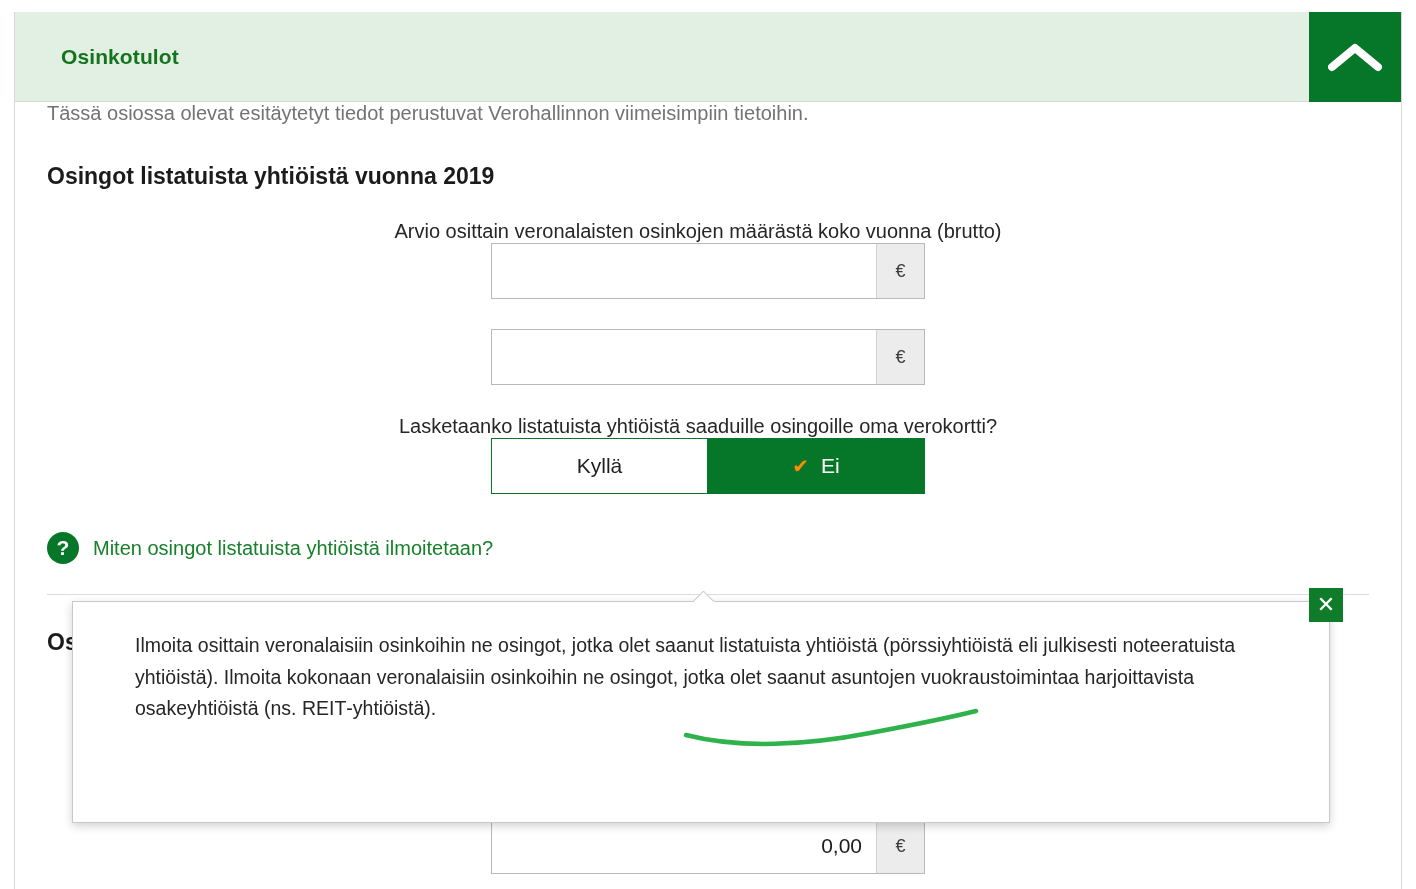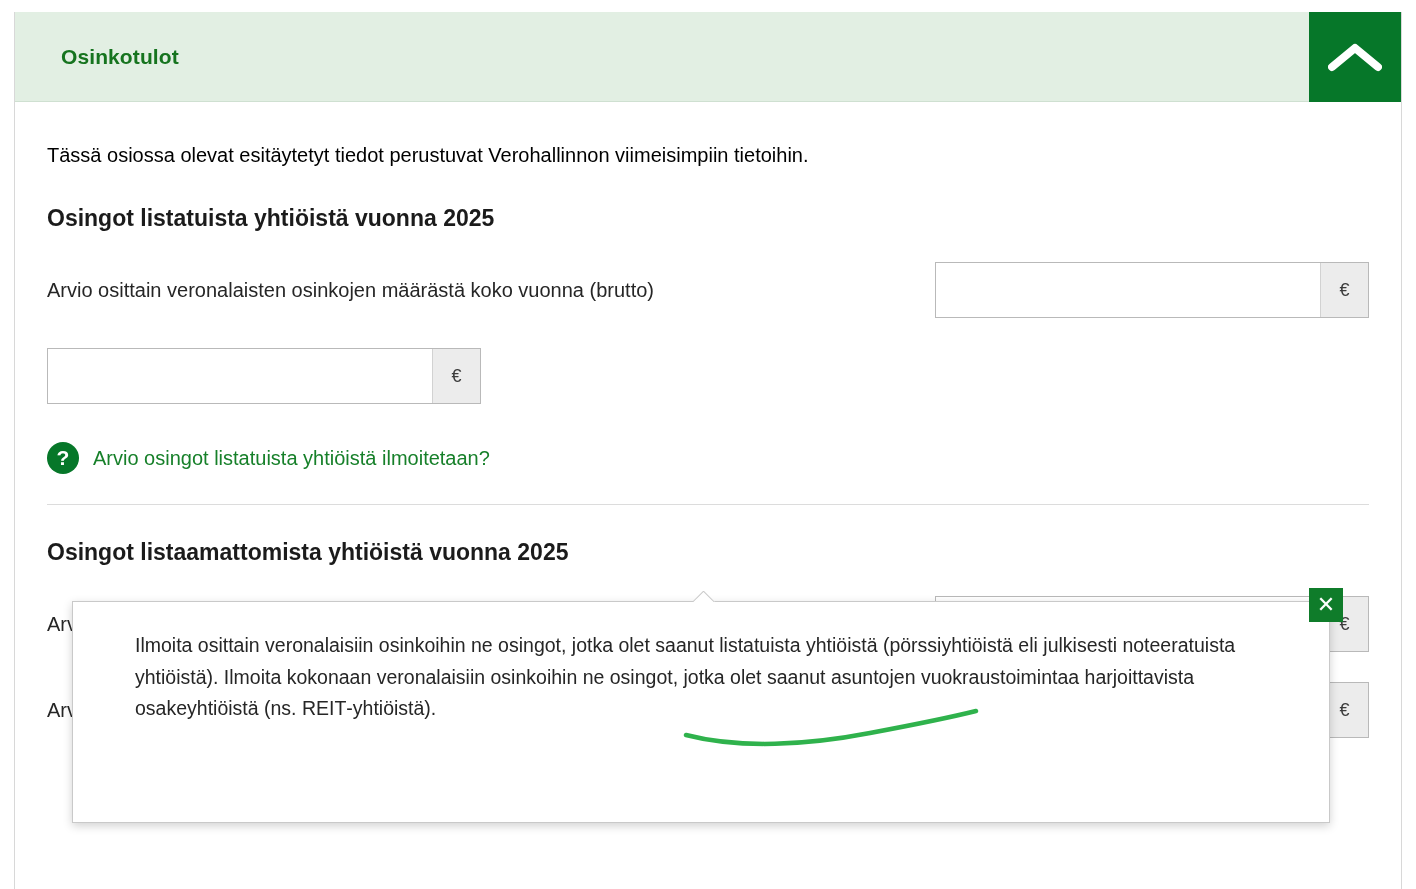--- a/index.html
+++ b/index.html
@@ -57,38 +57,38 @@
     justify-content: center;
   }
   .collapse-btn svg { display: block; }
 
   
   .panel-body {
     position: relative;
     padding: 0 32px;
   }
   .intro {
-    margin-top: 42px;
     font-size: 20px;
-    color: #000000;
+    color: #737373;
   }
   h2.section-head {
     margin: 38px 0 0 0;
     font-size: 23px;
     font-weight: bold;
     color: #1b1b1b;
   }
 
   
   .field-row {
     position: relative;
     display: flex;
     align-items: center;
     margin-top: 30px;
     min-height: 56px;
+    flex-direction: column;
   }
   .field-label {
     font-size: 20px;
     color: #262626;
     flex: 1 1 auto;
     padding-right: 20px;
   }
   .input-wrap {
     flex: 0 0 auto;
     width: 434px;
@@ -279,41 +279,53 @@
             <path d="M4 26 L27 7 L50 26" fill="none" stroke="#ffffff" stroke-width="8" stroke-linecap="round" stroke-linejoin="round"></path>
           </svg>
         </span>
       </button>
     </div>
 
     <div class="panel-body">
 
       <div class="intro">Tässä osiossa olevat esitäytetyt tiedot perustuvat Verohallinnon viimeisimpiin tietoihin.</div>
 
-      <h2 class="section-head">Osingot listatuista yhtiöistä vuonna 2025</h2>
+      <h2 class="section-head">Osingot listatuista yhtiöistä vuonna 2019</h2>
 
       <div class="field-row">
         <div class="field-label">Arvio osittain veronalaisten osinkojen määrästä koko vuonna (brutto)</div>
         <div class="input-wrap">
           <input type="text" value="" style="">
           <span class="unit-box">€</span>
         </div>
       </div>
 
       <div class="field-row">
         <div class="input-wrap">
           <input type="text" value="" style="">
           <span class="unit-box">€</span>
         </div>
       </div>
 
+      <div class="field-row">
+        <div class="field-label">Lasketaanko listatuista yhtiöistä saaduille osingoille oma verokortti?</div>
+        <div class="toggle">
+          <div class="opt">
+            <span>Kyllä</span>
+          </div>
+          <div class="opt sel">
+            <span class="check-mark">✔</span>
+            <span>Ei</span>
+          </div>
+        </div>
+      </div>
 
       <div class="help-row">
         <div class="help-icon">?</div>
-        <div class="help-link">Arvio osingot listatuista yhtiöistä ilmoitetaan?</div>
+        <div class="help-link">Miten osingot listatuista yhtiöistä ilmoitetaan?</div>
       </div>
 
       <div class="divider"></div>
 
       <div class="lower-rows">
         <h2 class="section-head2">Osingot listaamattomista yhtiöistä vuonna 2025</h2>
 
         <div class="field-row">
           <div class="field-label">Arvio ansiotulona verotettavien osinkojen määrästä koko vuonna (brutto)</div>
           <div class="input-wrap">

